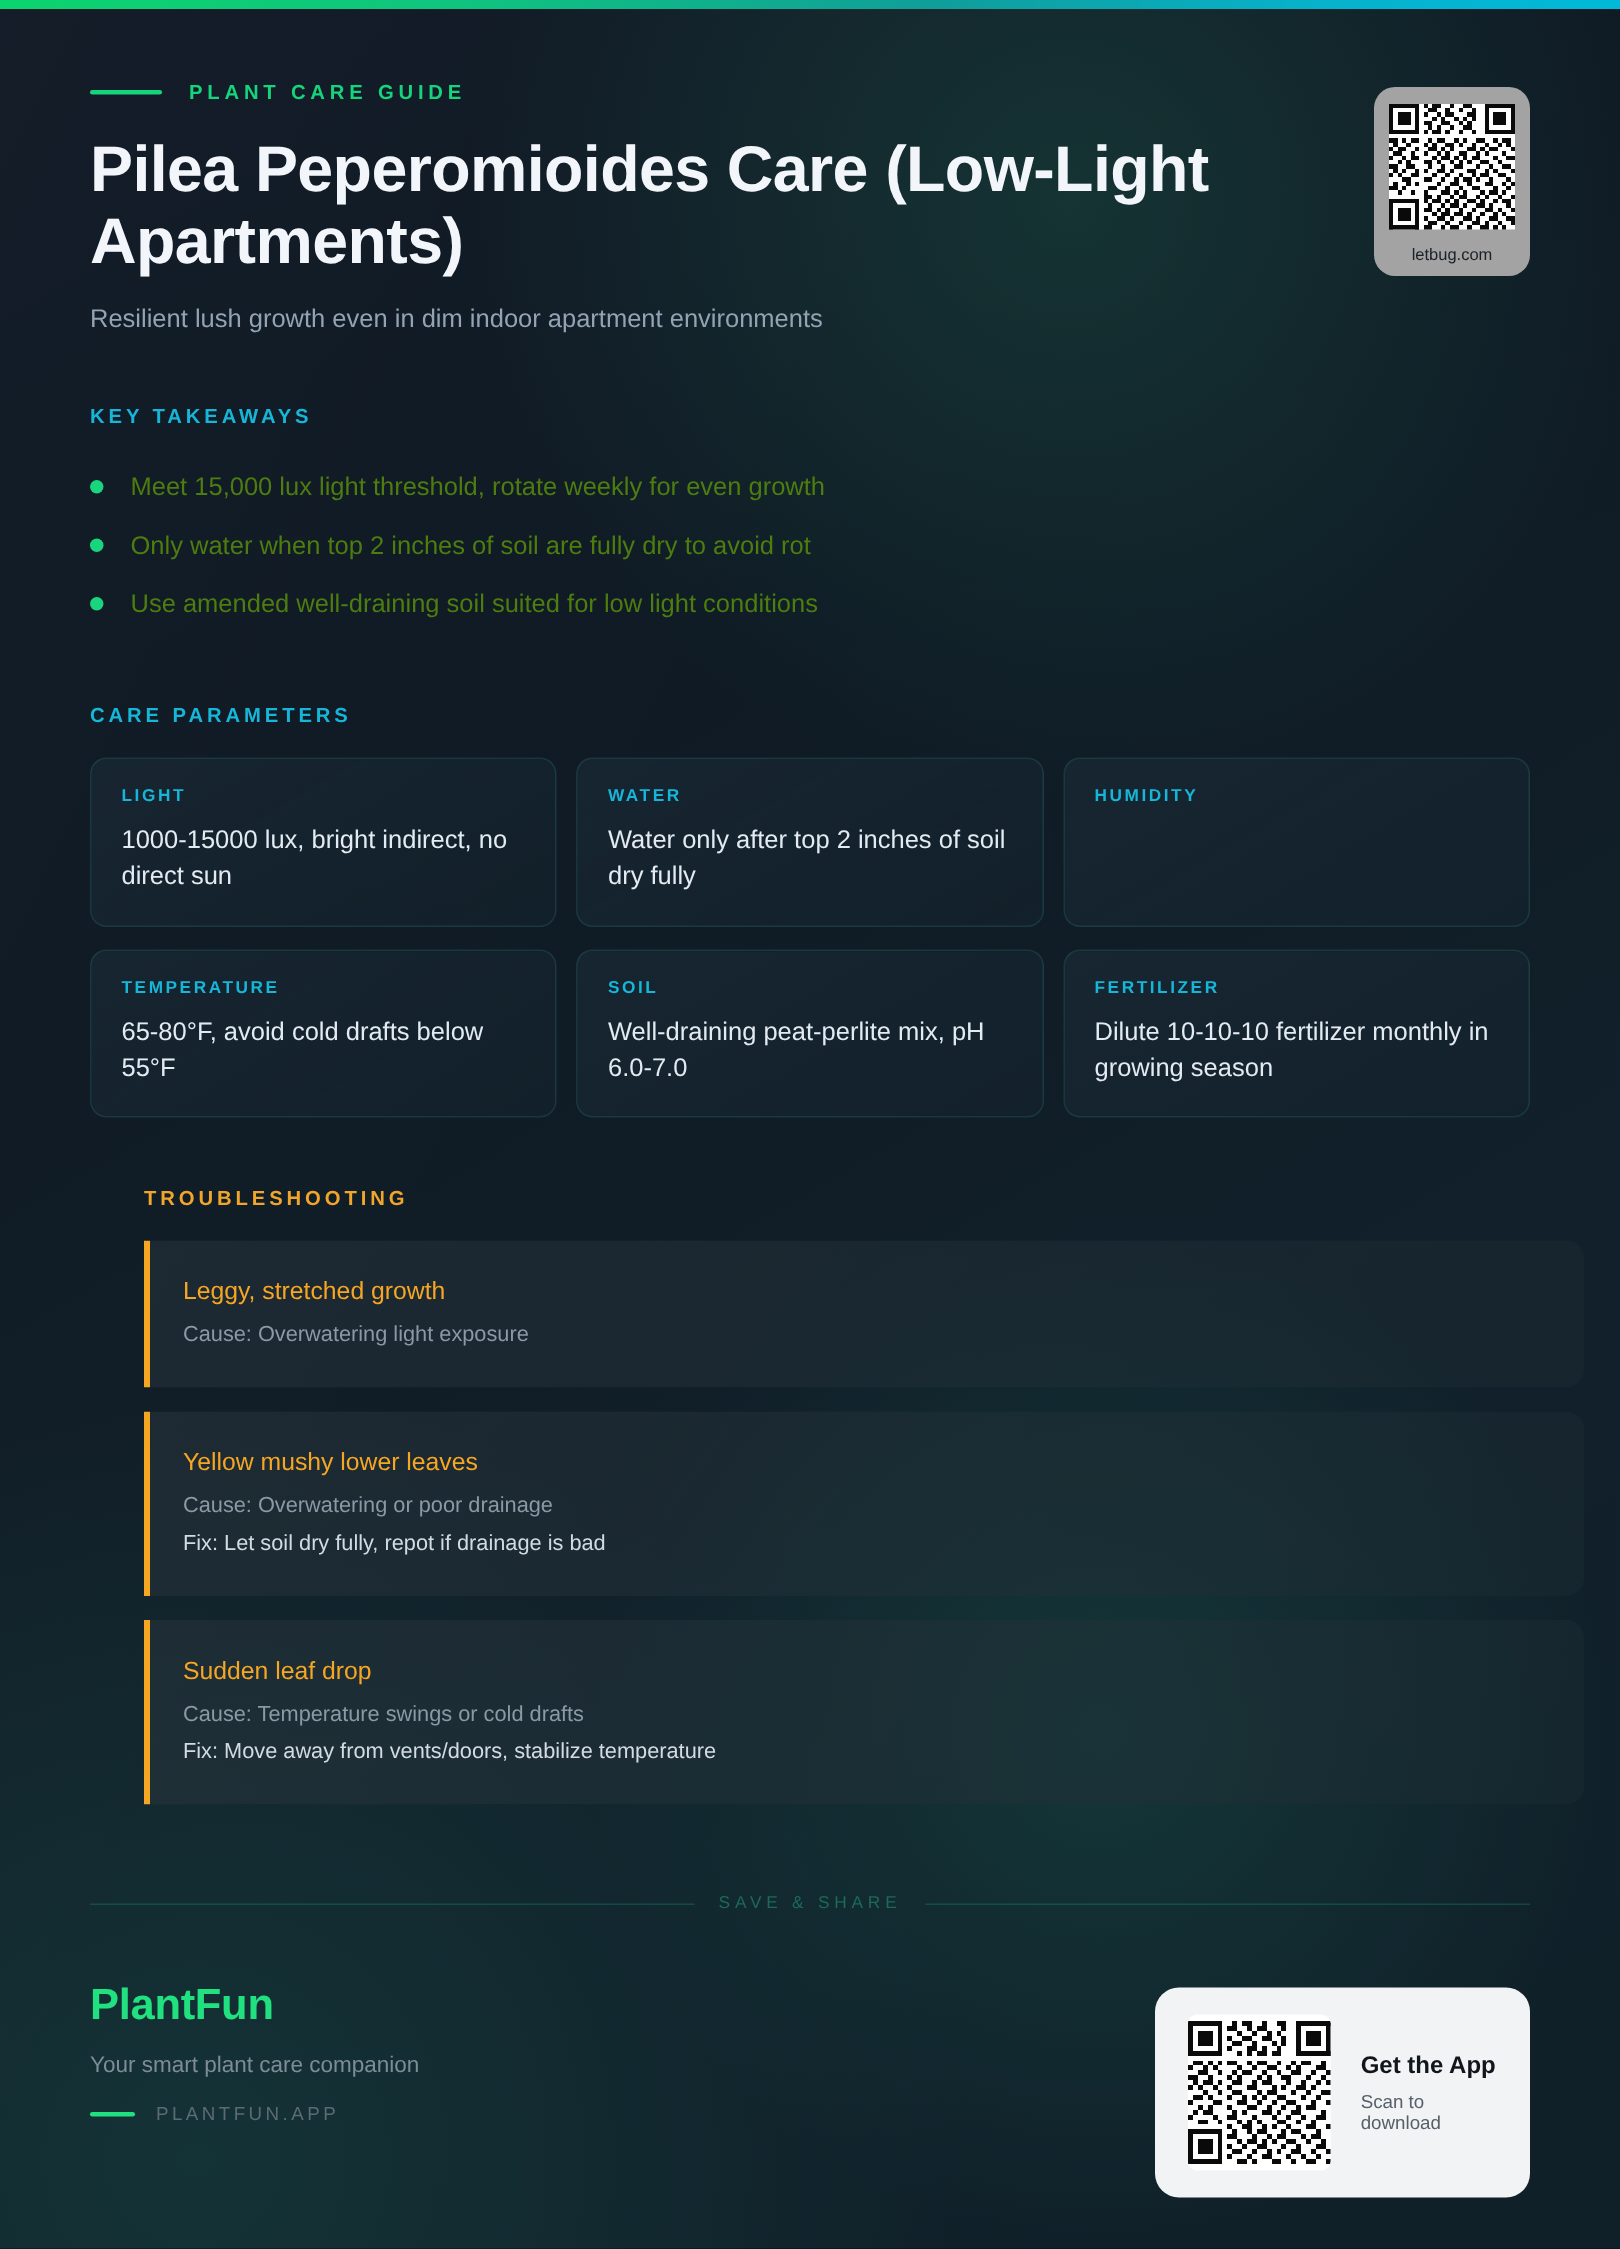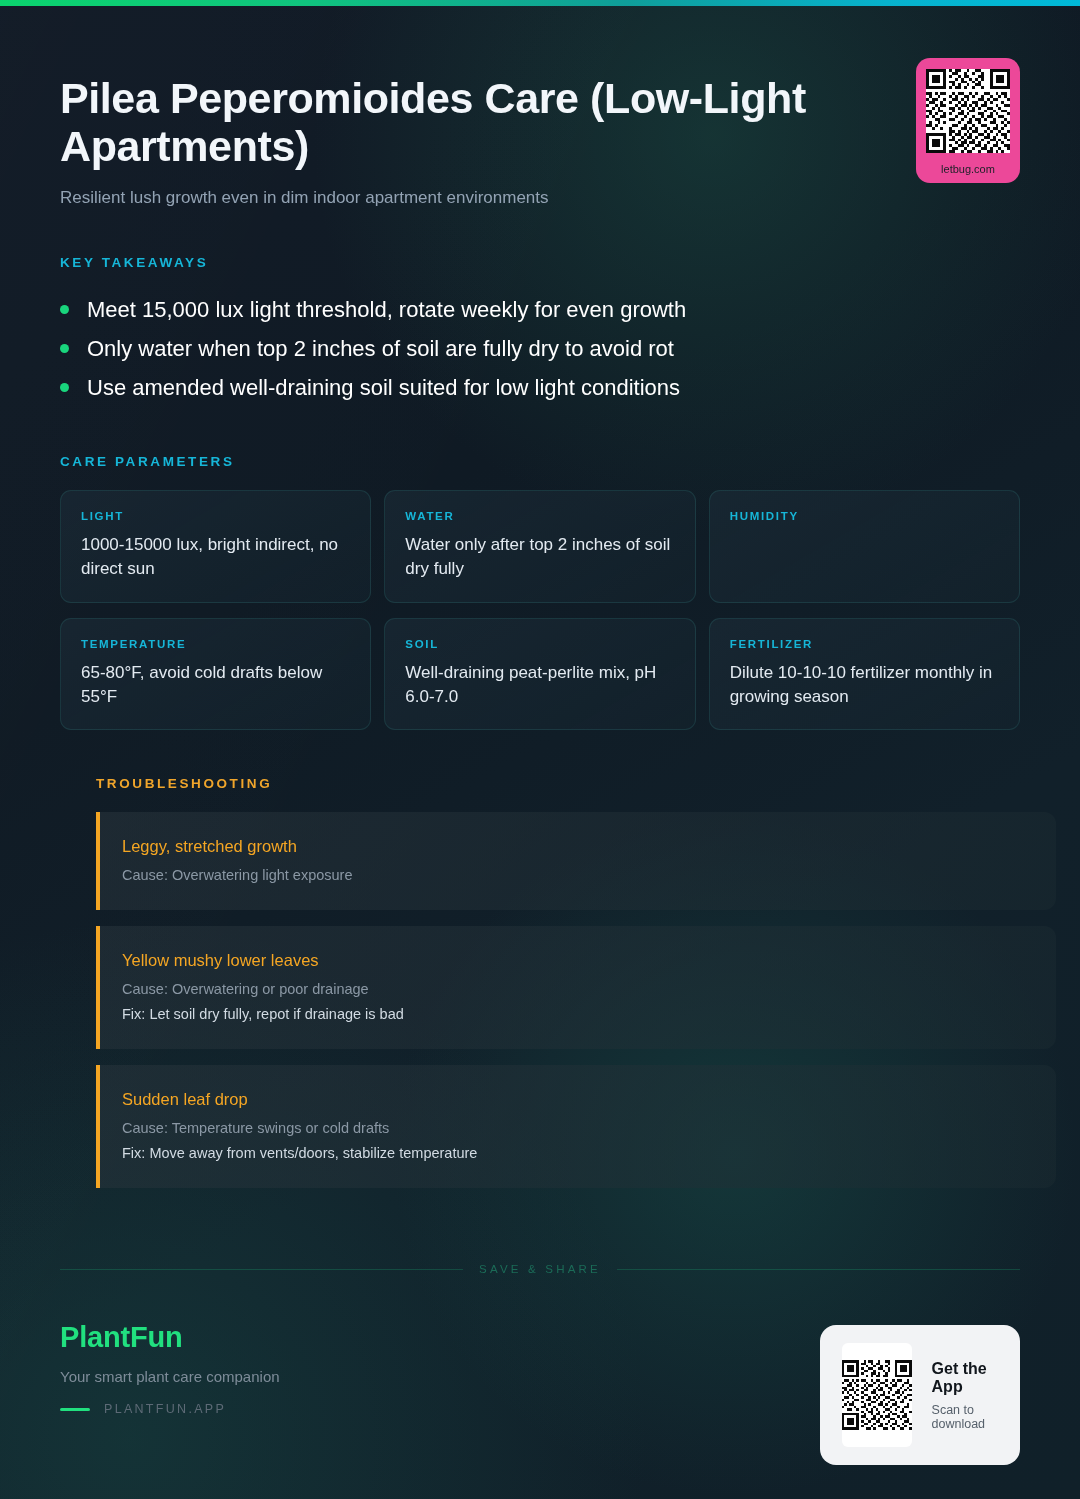--- a/index.html
+++ b/index.html
@@ -85,21 +85,21 @@
     color: #93a3b4;
     font-weight: 400;
   }
 
   
   .qr-badge {
     position: absolute;
     top: 58px;
     right: 0px;
     width: 104px;
-    background: #ec4899;
+    background: #a3a3a3;
     border-radius: 14px;
     padding: 11px 10px 8px 10px;
     text-align: center;
   }
   .qr-badge .qr { width: 84px; height: 84px; margin: 0 auto; }
   .qr-badge .qr-label {
     margin-top: 6px;
     font-size: 11px;
     color: #1b2026;
     font-weight: 400;
@@ -122,22 +122,22 @@
     align-items: center;
     gap: 18px;
     height: 39px;
   }
   .dot {
     width: 9px; height: 9px; border-radius: 50%;
     background: #19d57d;
     flex: 0 0 auto;
   }
   .takeaway-text {
-    font-size: 22px;
-    color: #ffffff;
+    font-size: 17px;
+    color: #4d7c0f;
   }
 
   
   .care { margin-top: 47px; }
   .care-grid {
     margin-top: 21px;
     display: grid;
     grid-template-columns: repeat(3, 1fr);
     gap: 15px 13px;
   }
@@ -238,36 +238,40 @@
     color: #5d6a76;
   }
 
   .app-card {
     background: #f2f3f5;
     border-radius: 16px;
     padding: 18px 22px;
     display: flex;
     align-items: center;
     gap: 20px;
-    width: 200px;
+    width: 250px;
     margin-top: 4px;
   }
   .app-card .qr { width: 104px; height: 104px; background:#fff; border-radius:6px; }
   .app-title { font-size: 16px; font-weight: 700; color: #11161c; }
   .app-sub { margin-top: 7px; font-size: 12.5px; color: #56606b; }
 </style>
 </head>
 <body>
 
 <div class="page"></div>
 <div class="topbar"></div>
 
 <div class="content">
 
   <div class="header">
+    <div class="eyebrow-row">
+      <span class="eyebrow-dash"></span>
+      <span class="eyebrow-text">PLANT CARE GUIDE</span>
+    </div>
     <h1 class="title">Pilea Peperomioides Care (Low-Light Apartments)</h1>
     <div class="subtitle">Resilient lush growth even in dim indoor apartment environments</div>
 
     <div class="qr-badge">
       <svg class="qr" viewBox="0 0 29 29" shape-rendering="crispEdges">
         <rect width="29" height="29" fill="#ffffff"></rect>
         <g fill="#0a0a0a">
           <rect x="0" y="0" width="7" height="1"></rect>
             <rect x="0" y="6" width="7" height="1"></rect>
           <rect x="0" y="0" width="1" height="7"></rect>

